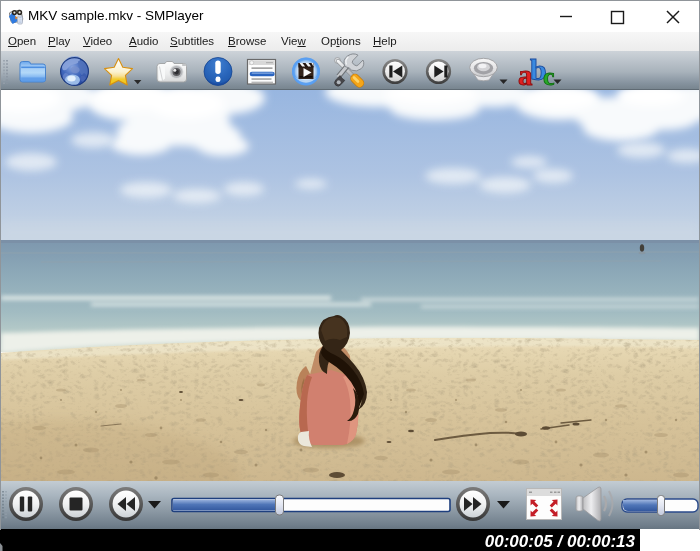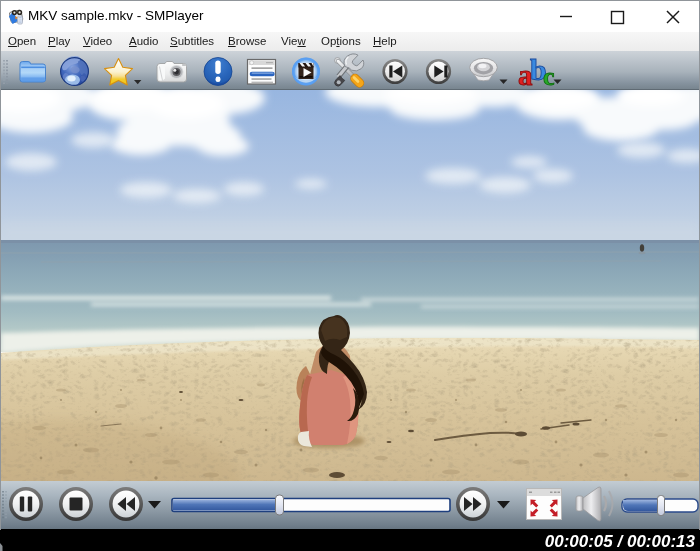--- a/index.html
+++ b/index.html
@@ -5,21 +5,21 @@
   html,body{margin:0;padding:0;}
   body{width:700px;height:551px;overflow:hidden;font-family:"Liberation Sans",sans-serif;background:#000;}
   #win{position:absolute;left:0;top:0;width:700px;height:551px;background:#fff;}
   #titlebar{position:absolute;left:1px;top:1px;width:698px;height:31px;background:#fff;}
   #title-text{position:absolute;left:27px;top:7px;font-size:13.5px;color:#000;white-space:pre;}
   #menubar{position:absolute;left:1px;top:32px;width:698px;height:19px;background:linear-gradient(#f7f7f7,#ececec);}
   .mi{position:absolute;top:3px;font-size:11.5px;color:#1a1a1a;white-space:pre;}
   #toolbar{position:absolute;left:1px;top:51px;width:698px;height:39px;background:linear-gradient(#cdd3d9,#a8b2bb 55%,#85929e 85%,#78858f);border-bottom:1px solid #5f6a73;box-sizing:border-box;}
   #video{position:absolute;left:1px;top:90px;width:698px;height:391px;}
   #controls{position:absolute;left:1px;top:481px;width:698px;height:48px;background:linear-gradient(#c3ccd3,#a9b5bf 30%,#8e9ba6 60%,#707e8b 92%,#677581);}
-  #timebar{position:absolute;left:0px;top:529px;width:700px;height:22px;background:#000;text-decoration:underline;}
+  #timebar{position:absolute;left:0px;top:529px;width:640px;height:22px;background:#000;text-decoration:underline;}
   #time-text{position:absolute;right:5px;top:2.5px;color:#fff;font-size:17px;font-weight:bold;font-style:italic;white-space:pre;}
   #winborder{position:absolute;left:0;top:0;width:698px;height:529px;border:1px solid #90959a;border-bottom:none;pointer-events:none;}
 </style>
 </head>
 <body>
 <div id="win">
   <div id="menubar">
     <span class="mi" style="left:7px"><u>O</u>pen</span>
     <span class="mi" style="left:47px"><u>P</u>lay</span>
     <span class="mi" style="left:82px"><u>V</u>ideo</span>

